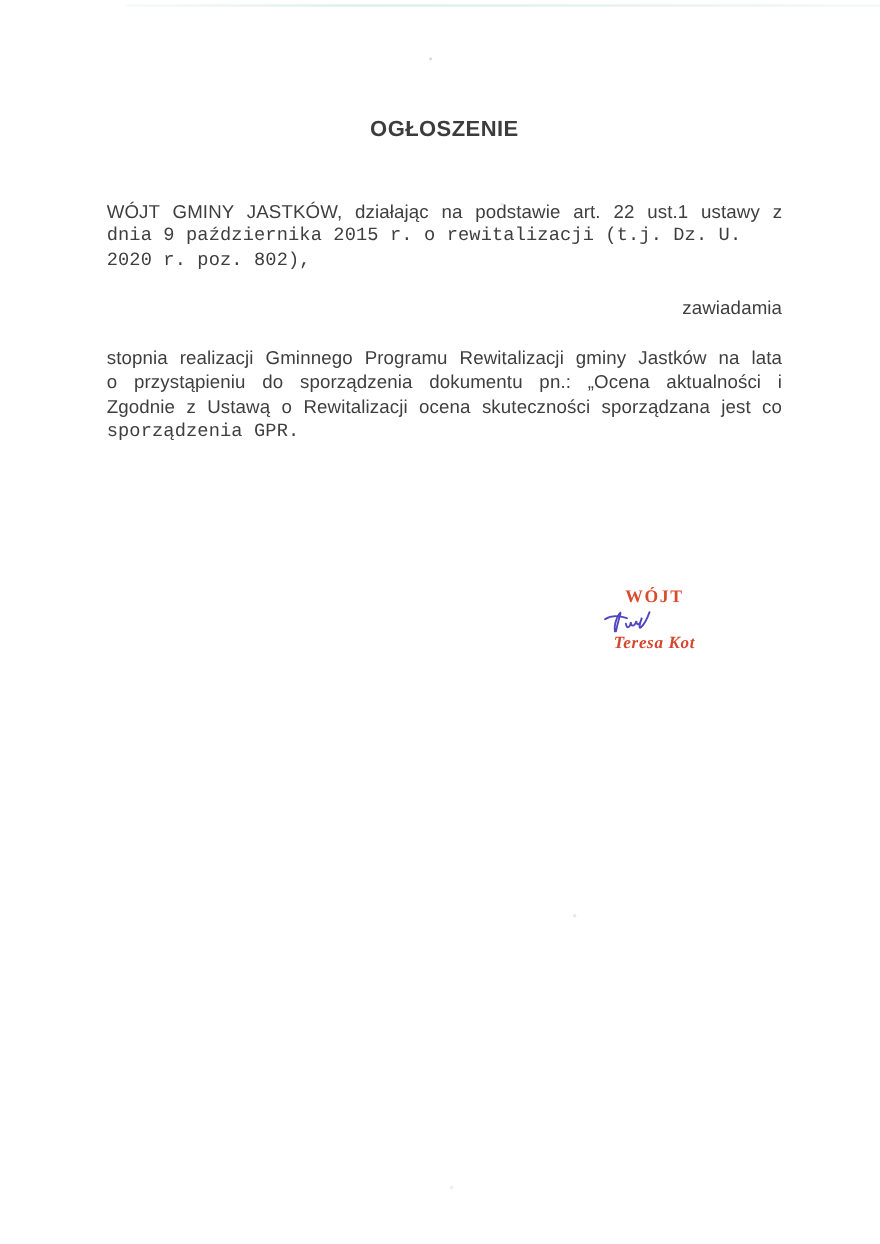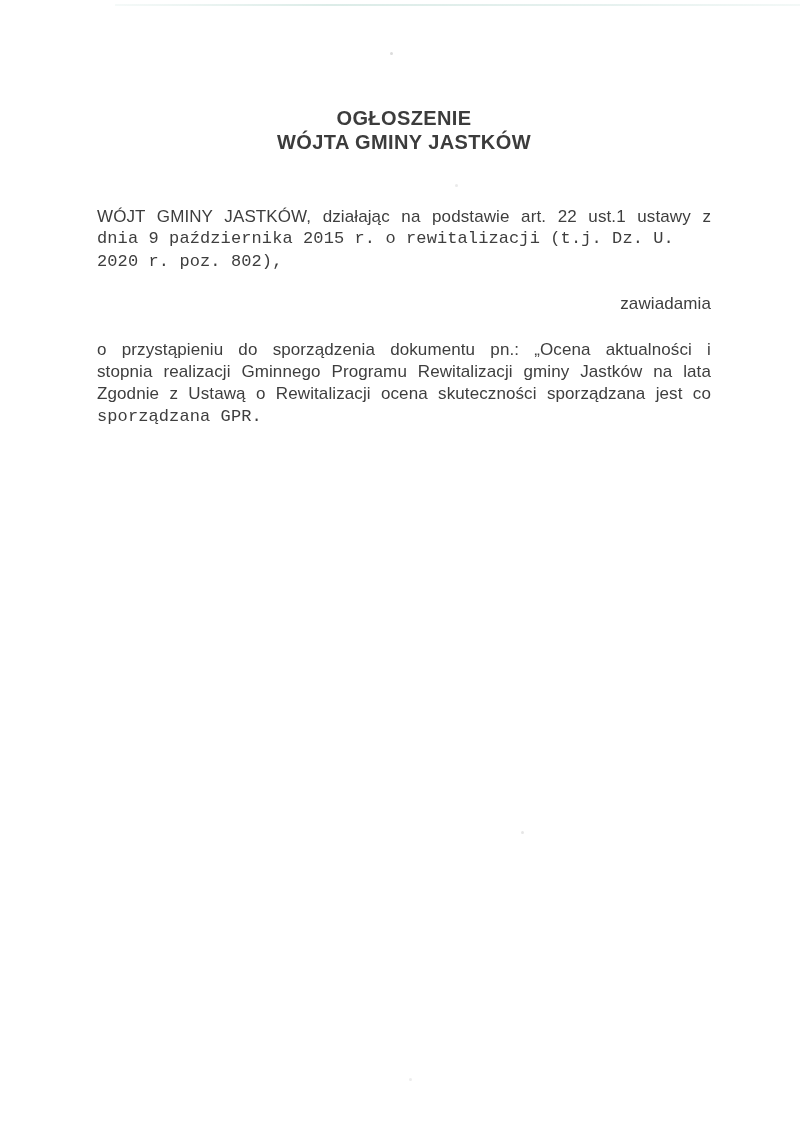--- a/index.html
+++ b/index.html
@@ -109,36 +109,44 @@
   <div class="scan-artifact-top"></div>
   <div class="scan-speck" style="left:390px; top:52px;"></div>
   <div class="scan-speck" style="left:455px; top:184px; opacity:.6;"></div>
   <div class="scan-speck" style="left:521px; top:831px; opacity:.7;"></div>
   <div class="scan-speck" style="left:409px; top:1078px; opacity:.5;"></div>
 
   <div class="content">
 
     <div class="doc-title">
       <div>OGŁOSZENIE</div>
-      <div>WÓJTA GMINY JASTKÓW</div>
     </div>
 
     <div class="para para-intro">
       <div class="line-j">WÓJT GMINY JASTKÓW, działając na podstawie art. 22 ust.1 ustawy z</div>
       <div class="line-l">dnia 9 października 2015 r. o rewitalizacji (t.j. Dz. U. 2020 r. poz. 802),</div>
     </div>
 
     <div class="keyword-line">zawiadamia</div>
 
     <div class="para para-body">
+      <div class="line-j">stopnia realizacji Gminnego Programu Rewitalizacji gminy Jastków na lata</div>
       <div class="line-j">o przystąpieniu do sporządzenia dokumentu pn.: „Ocena aktualności i</div>
-      <div class="line-j">stopnia realizacji Gminnego Programu Rewitalizacji gminy Jastków na lata</div>
     </div>
 
     <div class="para">
       <div class="line-j">Zgodnie z Ustawą o Rewitalizacji ocena skuteczności sporządzana jest co</div>
-      <div class="line-l">sporządzana GPR.</div>
+      <div class="line-l">sporządzenia GPR.</div>
     </div>
 
   </div>
 
+  <div class="signature-block">
+    <div class="sig-role">WÓJT</div>
+    <svg class="sig-scribble" width="52" height="30" viewBox="0 0 52 30" fill="none" xmlns="http://www.w3.org/2000/svg">
+      <path d="M13 24 C15 13 19 4 16 8 C13 12 11 20 12 24" stroke="#4f46c0" stroke-width="1.7" stroke-linecap="round" fill="none"></path>
+      <path d="M3 13 C9 9 17 10 23 12" stroke="#4f46c0" stroke-width="1.7" stroke-linecap="round" fill="none"></path>
+      <path d="M22 17 C22.5 21.5 25.5 21.5 26.5 15.5 C26.5 19.5 29.5 20.5 31.5 14.5 C31.5 18.5 34.5 19.5 36.5 11.5 C34.5 17.5 33.5 22 35.5 20.5 C38.5 18 41.5 12 43.5 6.5" stroke="#4f46c0" stroke-width="1.7" stroke-linecap="round" fill="none"></path>
+    </svg>
+    <div class="sig-name">Teresa Kot</div>
+  </div>
 
 </div>
 
 </body></html>

